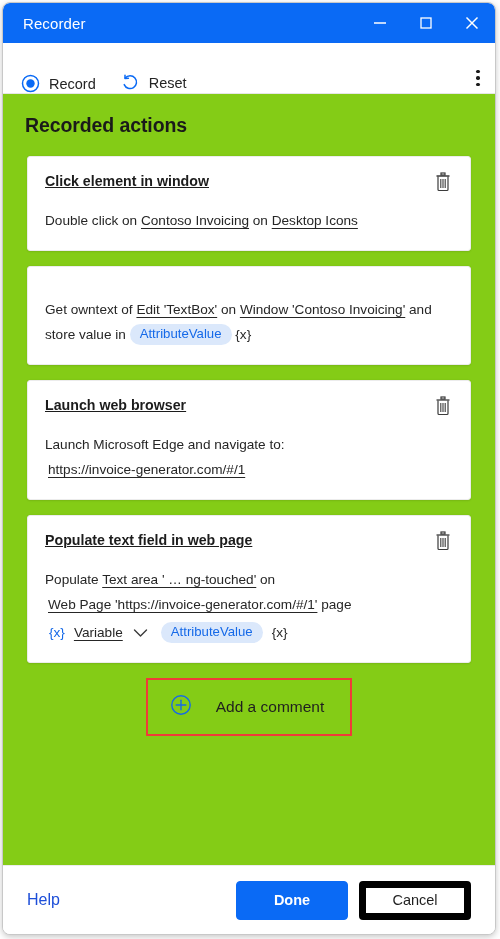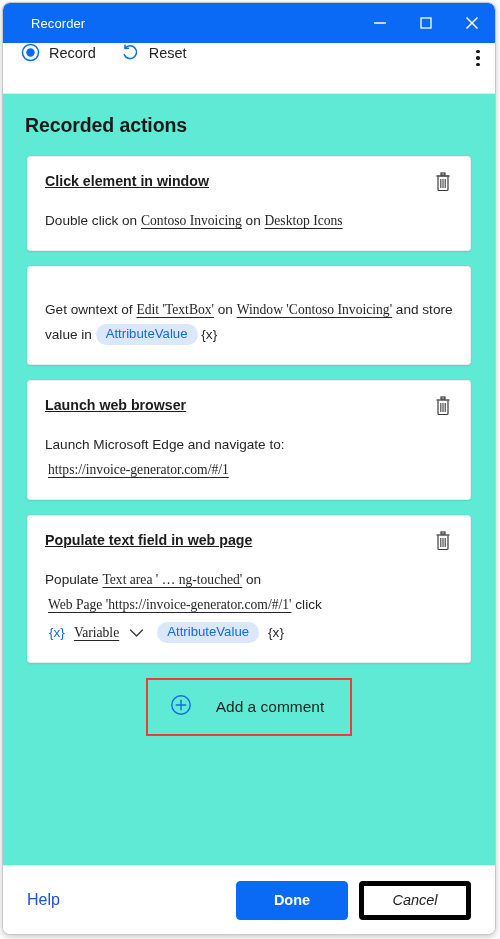--- a/index.html
+++ b/index.html
@@ -34,41 +34,41 @@
   .titlebar {
     height: 40px;
     background: #0a6af5;
     display: flex;
     align-items: center;
     flex: 0 0 auto;
     border-radius: 6px 6px 0 0;
   }
   .title-text {
     color: #ffffff;
-    font-size: 13px;
-    padding-left: 28px;
+    font-size: 15px;
+    padding-left: 20px;
     letter-spacing: 0.1px;
     flex: 1 1 auto;
   }
   .win-btn {
     width: 46px;
     height: 40px;
     display: flex;
     align-items: center;
     justify-content: center;
     color: #ffffff;
   }
   .win-btn svg { display: block; }
 
   
   .toolbar {
     height: 50px;
     background: #ffffff;
     display: flex;
-    align-items: flex-start;
+    align-items: flex-end;
     padding: 0 4px 0 18px;
     border-bottom: 1px solid #e6e6e6;
     flex: 0 0 auto;
   }
   .tool-item {
     display: flex;
     align-items: center;
     gap: 9px;
     margin-right: 24px;
     color: #242424;
@@ -88,21 +88,21 @@
     height: 3.4px;
     background: #1b1b1b;
     border-radius: 50%;
     margin: 1.7px 0;
   }
   .more-inner { display: flex; flex-direction: column; align-items: center; }
 
   
   .content {
     flex: 1 1 auto;
-    background: #5eead4;
+    background: #84cc16;
     overflow: hidden;
     position: relative;
     padding: 0 0 0 0;
   }
   .page-title {
     font-size: 19.5px;
     font-weight: bold;
     color: #1a1a1a;
     padding: 20px 0 0 22px;
     letter-spacing: -0.1px;
@@ -140,21 +140,20 @@
   }
   .card-body {
     margin-top: 15px;
     font-size: 13.6px;
     color: #262626;
     line-height: 25px;
   }
   .card-body .u {
     text-decoration: underline;
     text-underline-offset: 2.5px;
-    font-family: Liberation Serif, serif;
   }
   .link-line {
     padding-left: 3px;
   }
   .pill {
     display: inline-block;
     background: #dbe8fb;
     color: #1569e8;
     border-radius: 11px;
     padding: 2px 10px 3px 10px;
@@ -218,22 +217,21 @@
   .btn-primary {
     background: #0a6af5;
     color: #ffffff;
     border: 1px solid #0a6af5;
     font-weight: bold;
     margin-right: 11px;
   }
   .btn-secondary {
     background: #ffffff;
     color: #1f1f1f;
-    border: 5px solid #000000;
-    font-style: italic;
+    border: 7px solid #000000;
   }
   .footer-right {
     margin-left: auto;
     display: flex;
     align-items: flex-end;
   }
 </style>
 </head>
 <body>
 
@@ -360,21 +358,21 @@
               <line x1="10" y1="8" x2="10" y2="17" stroke="#3b3b3b" stroke-width="1.1"></line>
               <line x1="12.2" y1="8" x2="12.2" y2="17" stroke="#3b3b3b" stroke-width="1.1"></line>
             </svg>
           </div>
         </div>
         <div class="card-body">
           <div>
             <span>Populate </span><span class="u">Text area ' …  ng-touched'</span><span> on </span>
           </div>
           <div class="link-line">
-            <span class="u">Web Page 'https://invoice-generator.com/#/1'</span><span> click</span>
+            <span class="u">Web Page 'https://invoice-generator.com/#/1'</span><span> page</span>
           </div>
           <div class="varrow">
             <span class="xvar blue">{x}</span>
             <span class="u">Variable</span>
             <span class="chev">
               <svg width="15" height="10" viewBox="0 0 15 10">
                   <path d="M1.5 2 L7.5 8 L13.5 2" fill="none" stroke="#3b3b3b" stroke-width="1.4" stroke-linecap="round" stroke-linejoin="round"></path>
                 </svg>
             </span>
             <span class="pill">AttributeValue</span>

